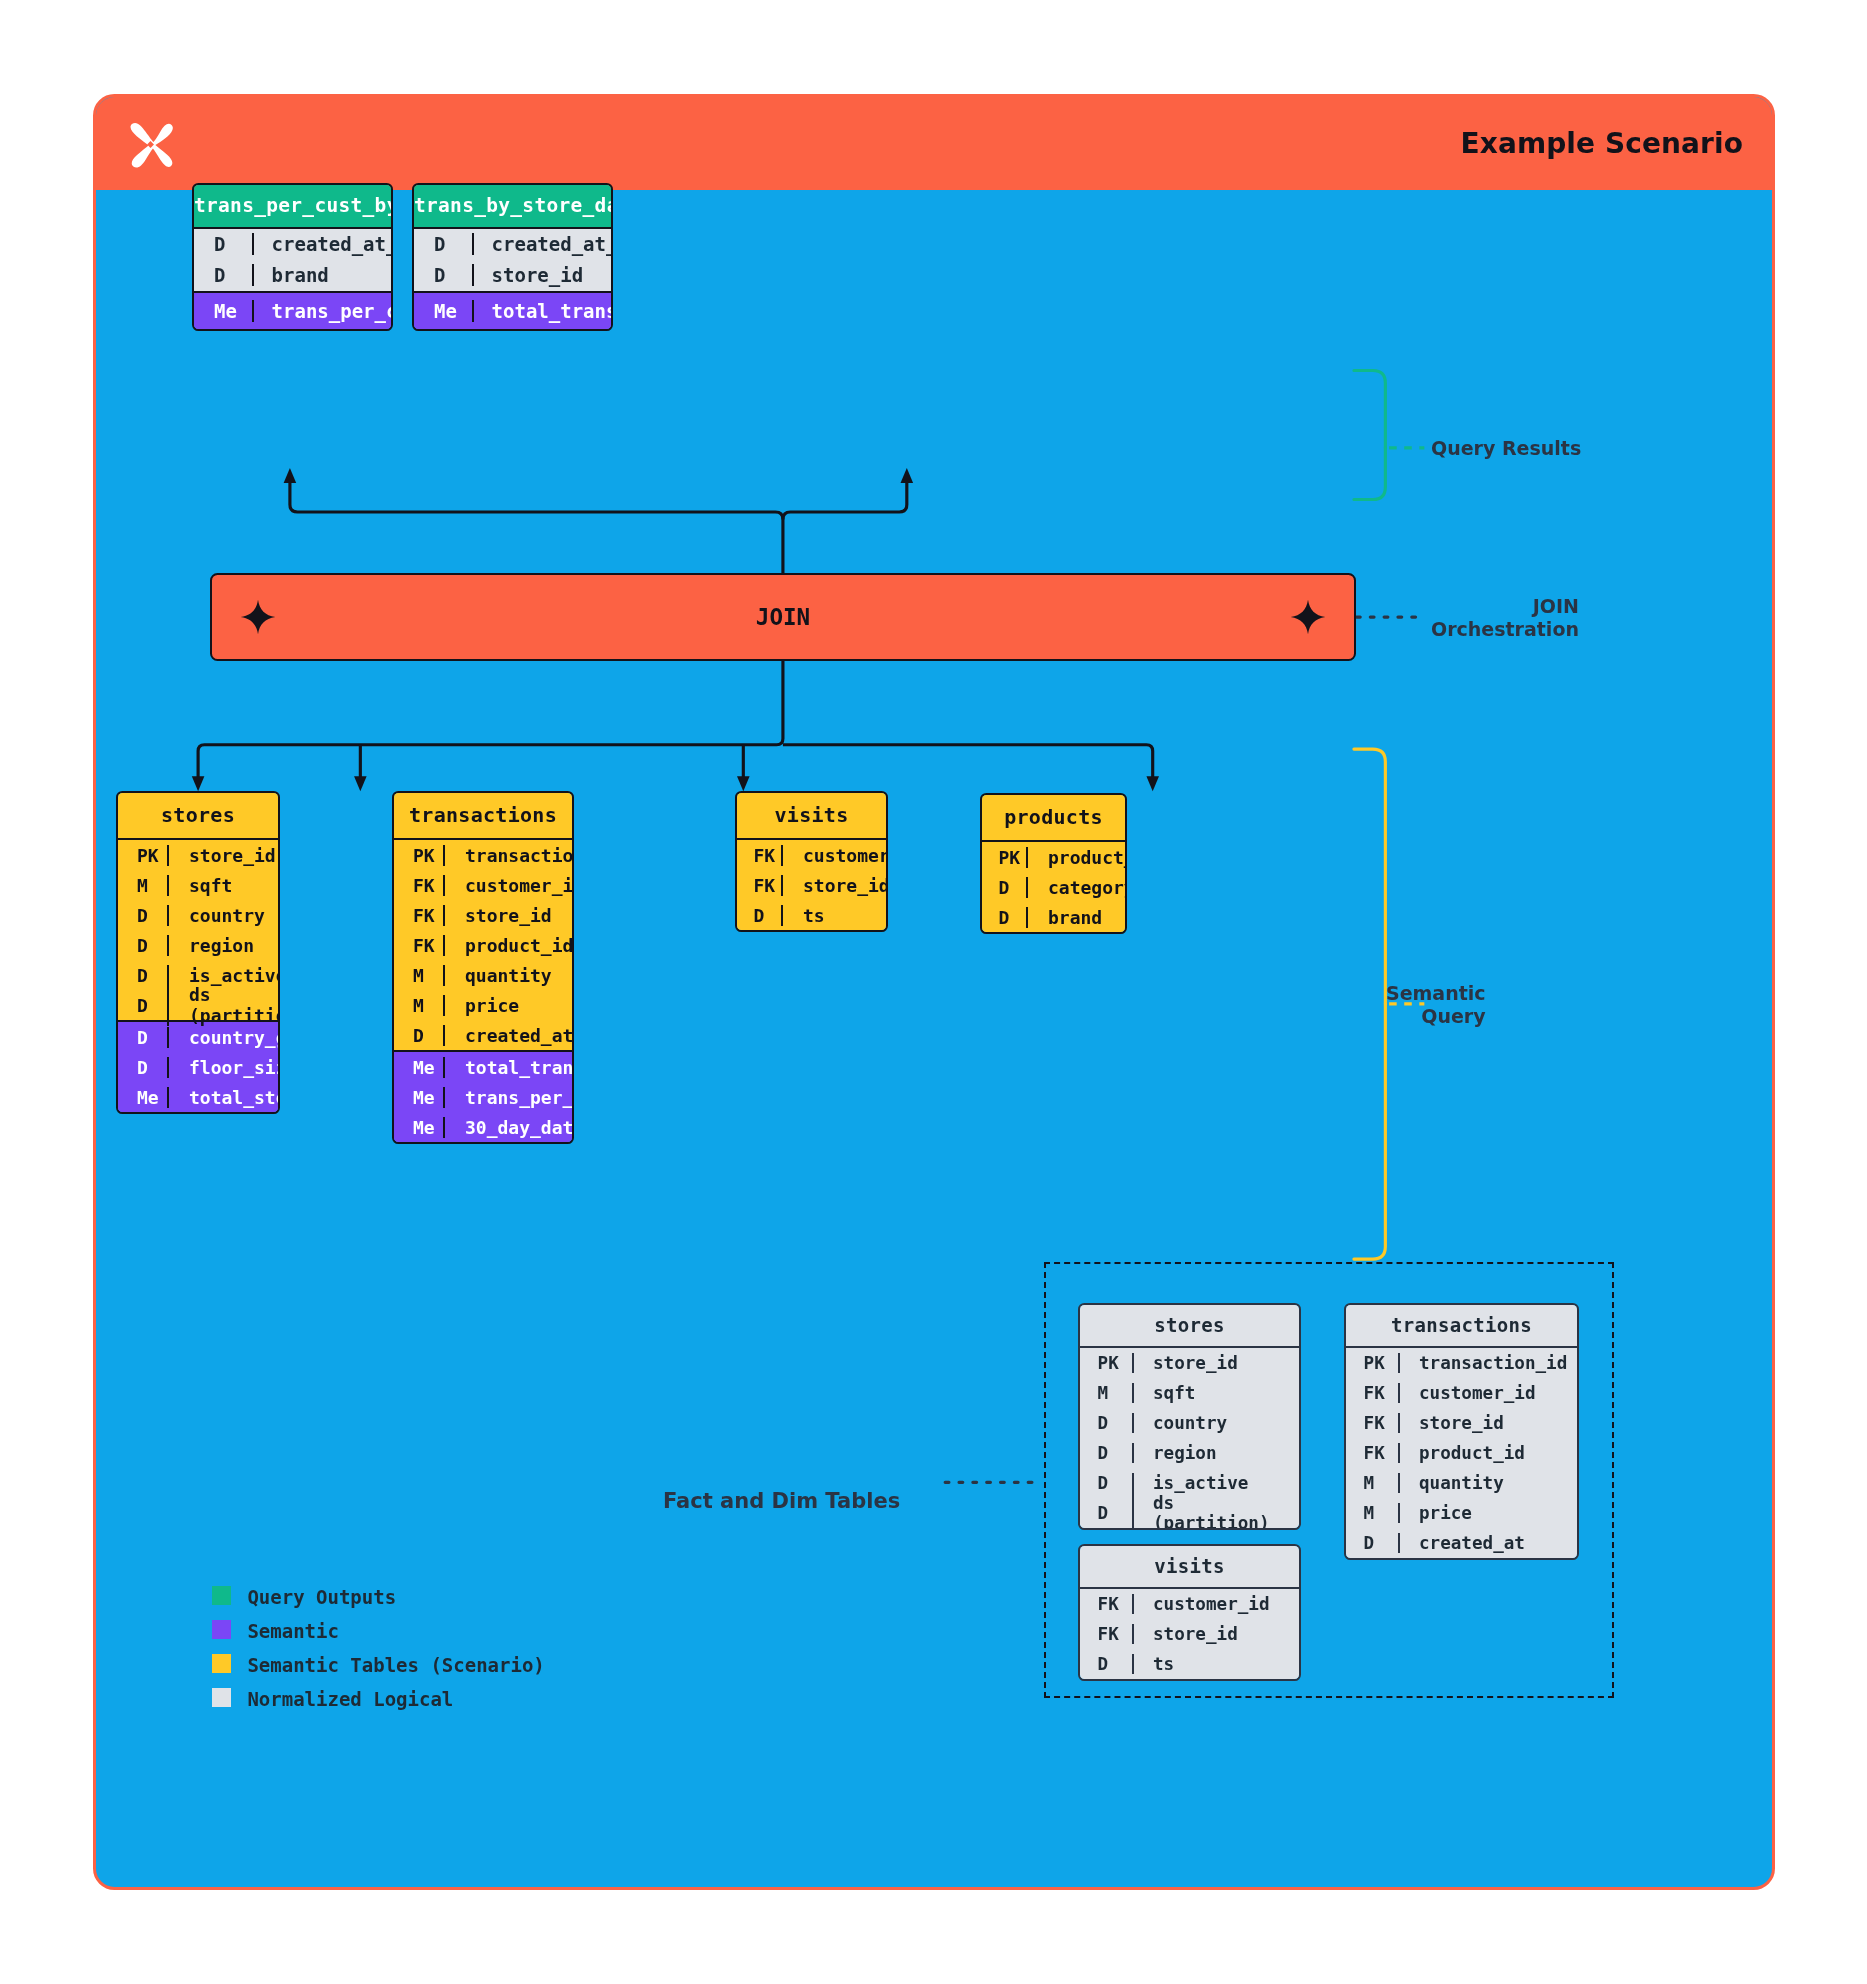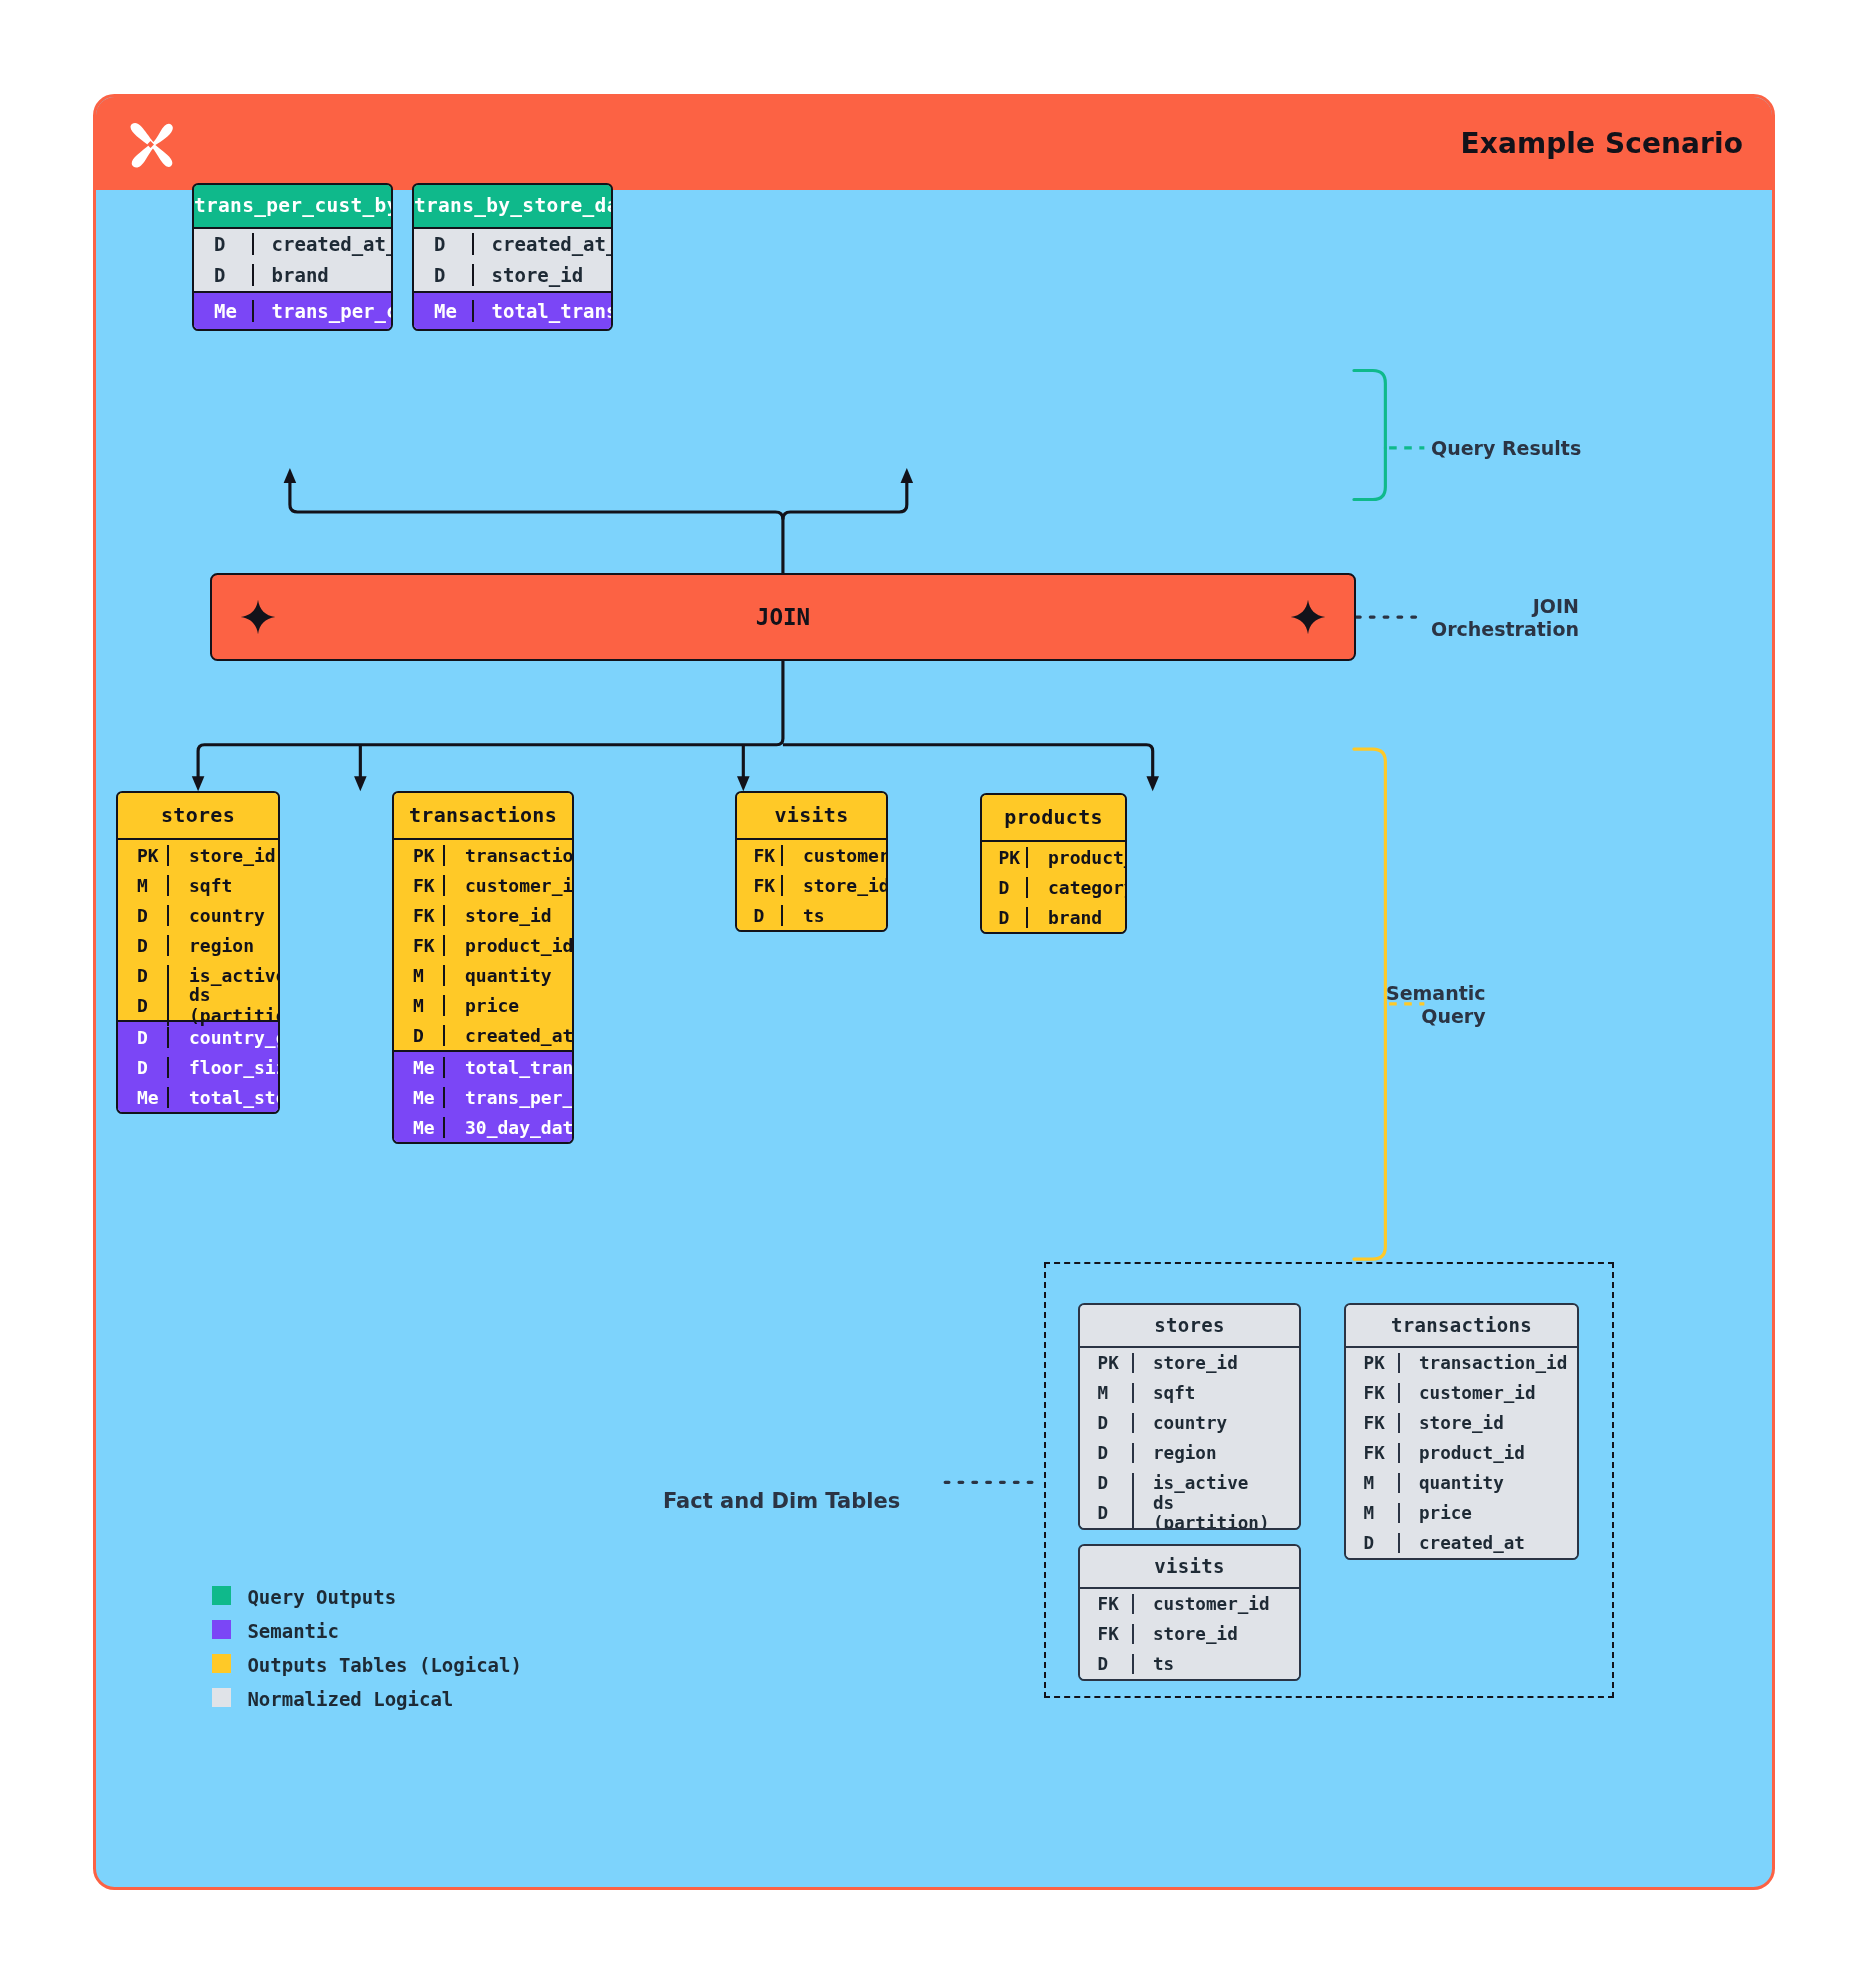--- a/index.html
+++ b/index.html
@@ -1,21 +1,21 @@
 <!DOCTYPE html>
 <html style="font-size:10px"><head>
 <meta charset="utf-8">
 <style>
   html,body{margin:0;padding:0;background:#ffffff;}
   body{width:1868px;height:1985px;position:relative;
        font-family:"DejaVu Sans",sans-serif;-webkit-font-smoothing:antialiased;}
 
   
   #card{position:absolute;left:93px;top:94px;width:1682px;height:1796px;
-        border:3.1px solid #FC6244;border-radius:21.4px;background:#7dd3fc;box-sizing:border-box;overflow:hidden;}
+        border:3.1px solid #FC6244;border-radius:21.4px;background:#0ea5e9;box-sizing:border-box;overflow:hidden;}
   #header{position:absolute;left:0;top:0;width:100%;height:93px;background:#FC6244;
           display:flex;align-items:center;justify-content:space-between;box-sizing:border-box;
           padding:0 29px 0 30px;}
   #logo{width:49px;height:49px;}
   #title{font-size:28px;font-weight:bold;color:#12121a;letter-spacing:0.1px;
          font-family:"DejaVu Sans",sans-serif;}
 
   
   .tbl{position:absolute;border:2.5px solid #12121a;border-radius:6.3px;overflow:hidden;box-sizing:border-box;}
   .tbl .thead{text-align:center;font-family:"DejaVu Sans Mono",monospace;font-weight:bold;
@@ -415,21 +415,21 @@
     <div class="lrow">
       <span class="lsw" style="background:#0FB98B"></span>
       <span class="ltx">Query Outputs</span>
     </div>
     <div class="lrow">
       <span class="lsw" style="background:#7B46F6"></span>
       <span class="ltx">Semantic</span>
     </div>
     <div class="lrow">
       <span class="lsw" style="background:#FFC927"></span>
-      <span class="ltx">Outputs Tables (Logical)</span>
+      <span class="ltx">Semantic Tables (Scenario)</span>
     </div>
     <div class="lrow">
       <span class="lsw" style="background:#E0E3E8"></span>
       <span class="ltx">Normalized Logical</span>
     </div>
   </div>
 
 </div>
 
 

